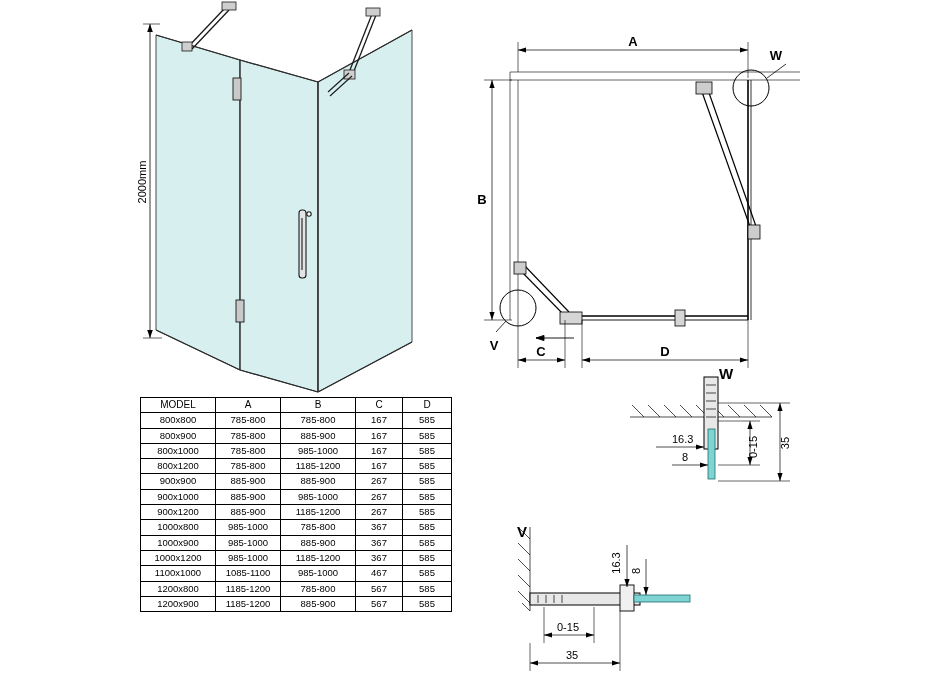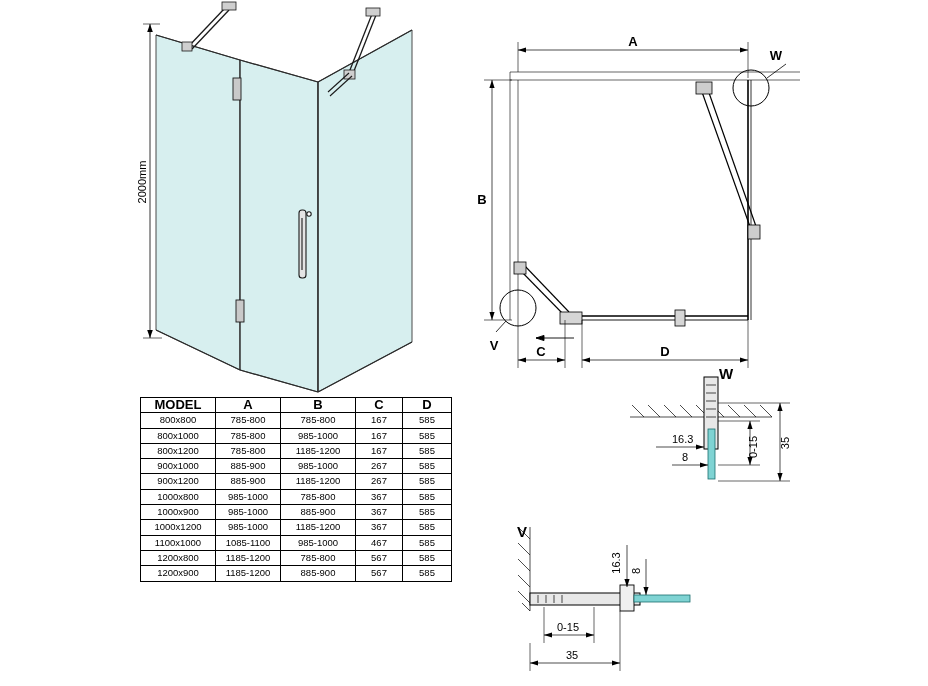--- a/index.html
+++ b/index.html
@@ -6,21 +6,21 @@
   body{width:928px;height:686px;font-family:"Liberation Sans",sans-serif;position:relative;overflow:hidden;}
   .root{position:absolute;left:0;top:0;width:928px;height:686px;}
   svg{display:block;}
   .lbl{font-family:"Liberation Sans",sans-serif;font-size:11px;fill:#000;}
   .lbl-b{font-family:"Liberation Sans",sans-serif;font-size:13px;font-weight:bold;fill:#000;}
 
   
   .tablewrap{position:absolute;left:140px;top:397px;}
   table.spec{border-collapse:collapse;font-family:"Liberation Sans",sans-serif;font-size:9.5px;}
   table.spec th, table.spec td{border:1px solid #000;text-align:center;padding:0;height:14.3px;line-height:14.3px;}
-  table.spec th{font-weight:bold;font-size:13px;}
+  table.spec th{font-weight:normal;font-size:10px;}
   table.spec td.model{font-weight:normal;}
   .c0{width:74px;}
   .c1{width:64px;}
   .c2{width:74px;}
   .c3{width:46px;}
   .c4{width:48px;}
 </style>
 </head>
 <body>
 
@@ -266,34 +266,48 @@
       </thead>
       <tbody id="spec-body">
           <tr>
             <td class="c0 model">800x800</td>
             <td class="c1">785-800</td>
             <td class="c2">785-800</td>
             <td class="c3">167</td>
             <td class="c4">585</td>
           </tr>
           <tr>
+            <td class="c0 model">800x900</td>
+            <td class="c1">785-800</td>
+            <td class="c2">885-900</td>
+            <td class="c3">167</td>
+            <td class="c4">585</td>
+          </tr>
+          <tr>
             <td class="c0 model">800x1000</td>
             <td class="c1">785-800</td>
             <td class="c2">985-1000</td>
             <td class="c3">167</td>
             <td class="c4">585</td>
           </tr>
           <tr>
             <td class="c0 model">800x1200</td>
             <td class="c1">785-800</td>
             <td class="c2">1185-1200</td>
             <td class="c3">167</td>
             <td class="c4">585</td>
           </tr>
           <tr>
+            <td class="c0 model">900x900</td>
+            <td class="c1">885-900</td>
+            <td class="c2">885-900</td>
+            <td class="c3">267</td>
+            <td class="c4">585</td>
+          </tr>
+          <tr>
             <td class="c0 model">900x1000</td>
             <td class="c1">885-900</td>
             <td class="c2">985-1000</td>
             <td class="c3">267</td>
             <td class="c4">585</td>
           </tr>
           <tr>
             <td class="c0 model">900x1200</td>
             <td class="c1">885-900</td>
             <td class="c2">1185-1200</td>

